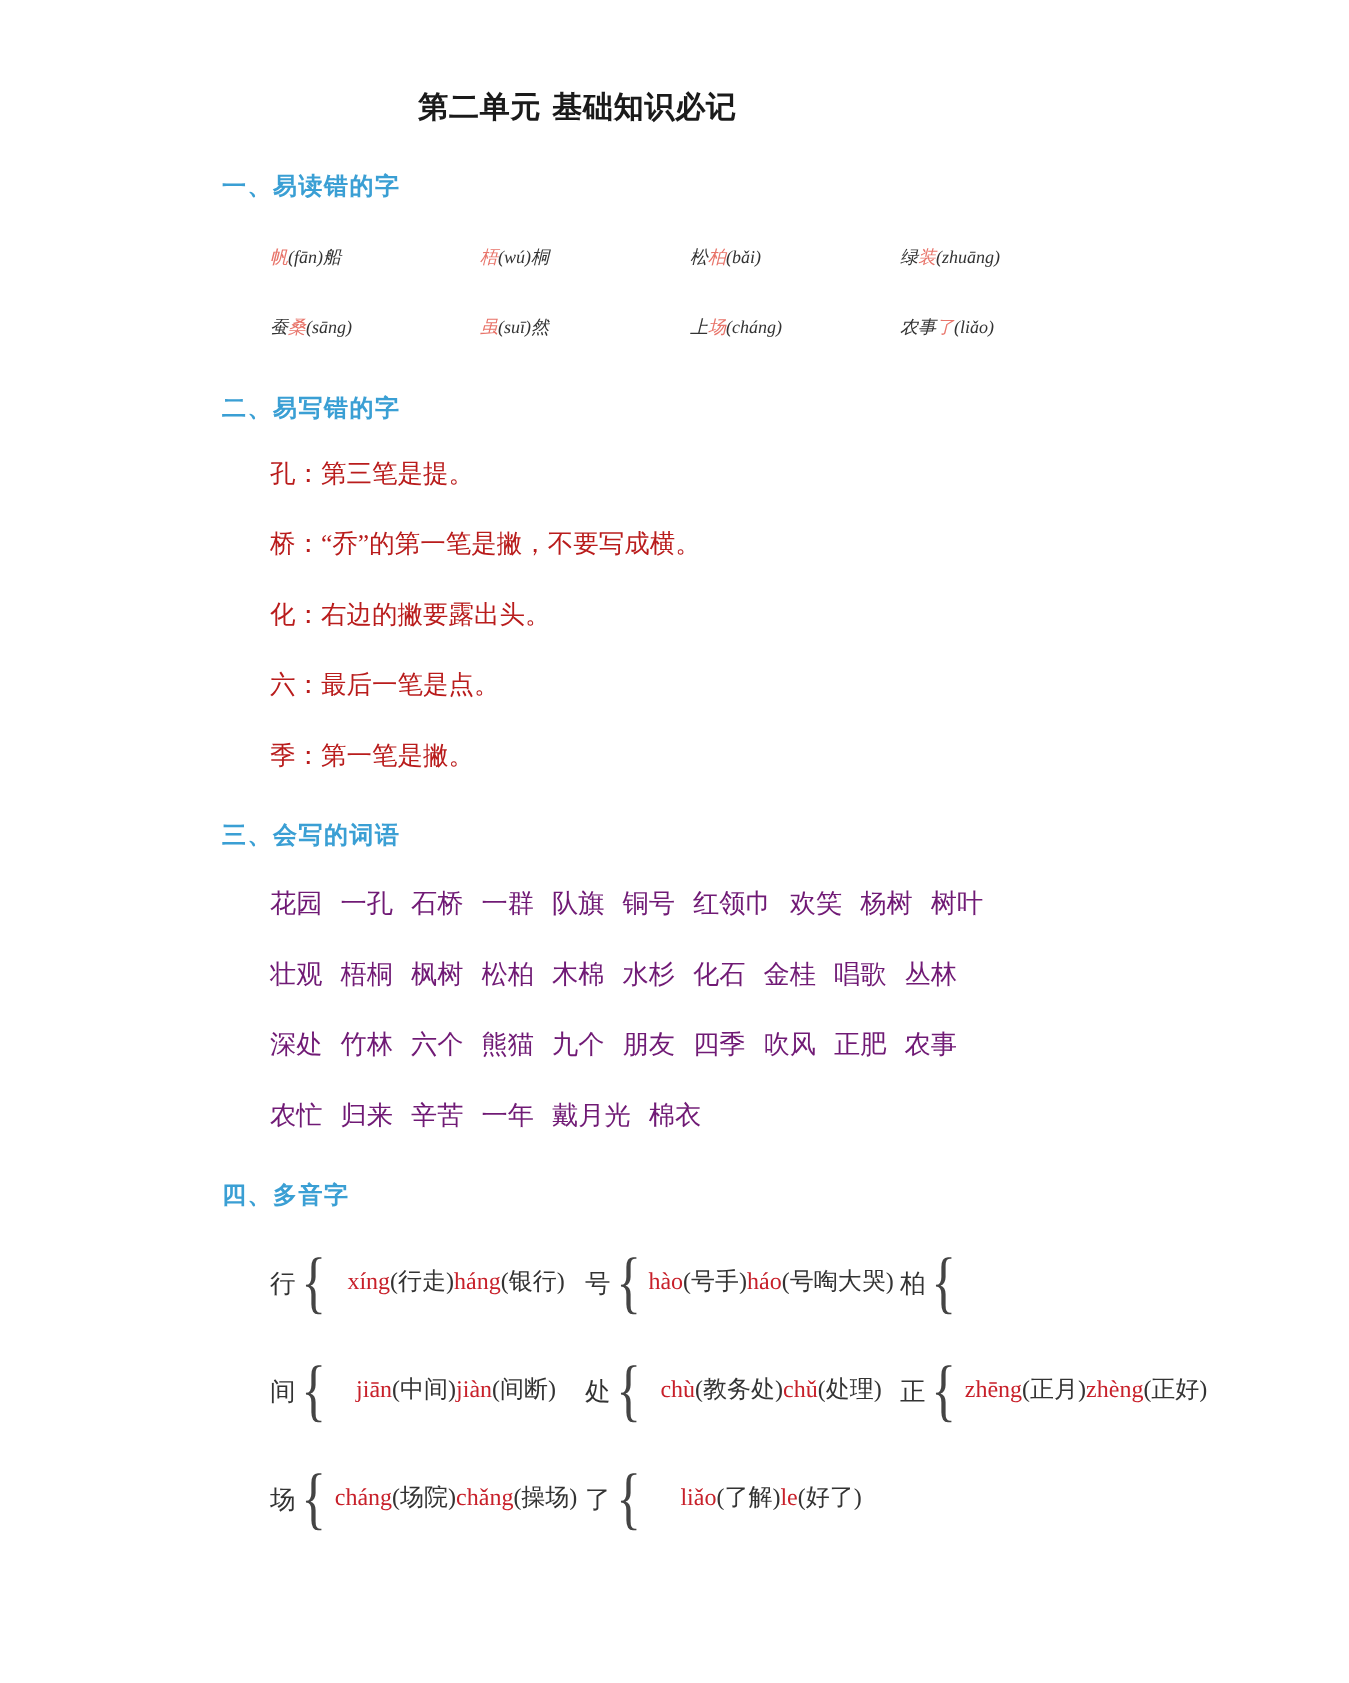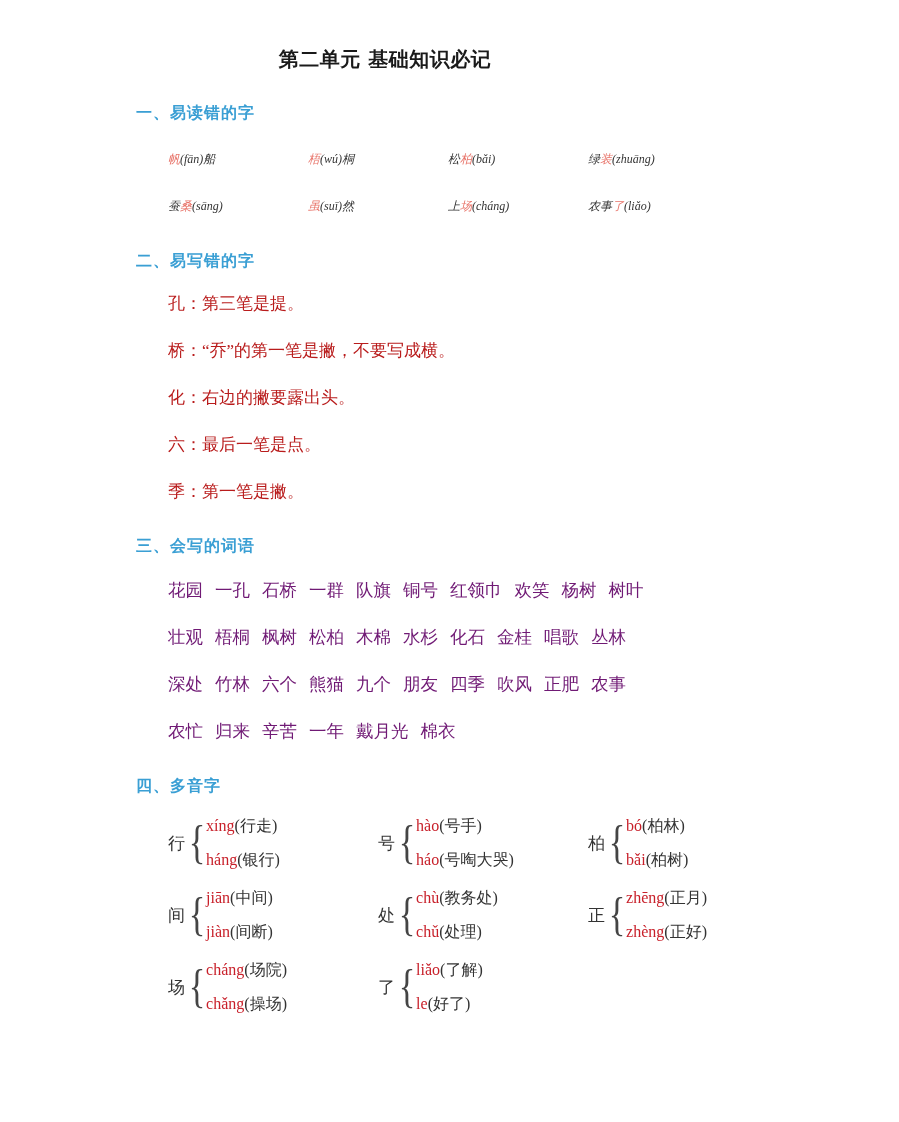--- a/index.html
+++ b/index.html
@@ -12,21 +12,21 @@
     height: 1122px;
     font-family: "Liberation Serif", "DejaVu Serif", serif;
     color: #333333;
     position: relative;
     overflow: hidden;
   }
   .page {
     width: 770px;
     height: 1122px;
     box-sizing: border-box;
-    padding: 0;
+    padding: 12px;
     position: relative;
   }
 
   
   .doc-title {
     text-align: center;
     font-family: "DejaVu Sans", "Liberation Sans", sans-serif;
     font-weight: bold;
     font-size: 20px;
     color: #1a1a1a;
@@ -124,21 +124,20 @@
     line-height: 0;
     color: #444444;
     font-family: "Liberation Serif", "DejaVu Serif", serif;
     transform: scaleX(0.75);
     display: inline-block;
     flex: 0 0 auto;
     margin-right: -2px;
   }
   .poly-readings {
     display: flex;
-    flex-direction: column;
     justify-content: center;
     flex: 1 1 auto;
   }
   .poly-line {
     font-size: 16px;
     line-height: 34px;
     white-space: nowrap;
     color: #333333;
   }
   .py {
@@ -202,24 +201,20 @@
           <span class="poly-char">号</span>
           <span class="brace">{</span>
           <span class="poly-readings">
             <span class="poly-line"><span class="py">hào</span><span class="ex">(号手)</span></span>
             <span class="poly-line"><span class="py">háo</span><span class="ex">(号啕大哭)</span></span>
           </span>
         </div>
         <div class="poly-cell">
           <span class="poly-char">柏</span>
           <span class="brace">{</span>
-          <span class="poly-readings">
-            <span class="poly-line"><span class="py">bó</span><span class="ex">(柏林)</span></span>
-            <span class="poly-line"><span class="py">bǎi</span><span class="ex">(柏树)</span></span>
-          </span>
         </div>
       </div>
       <div class="poly-row">
         <div class="poly-cell">
           <span class="poly-char">间</span>
           <span class="brace">{</span>
           <span class="poly-readings">
             <span class="poly-line"><span class="py">jiān</span><span class="ex">(中间)</span></span>
             <span class="poly-line"><span class="py">jiàn</span><span class="ex">(间断)</span></span>
           </span>

